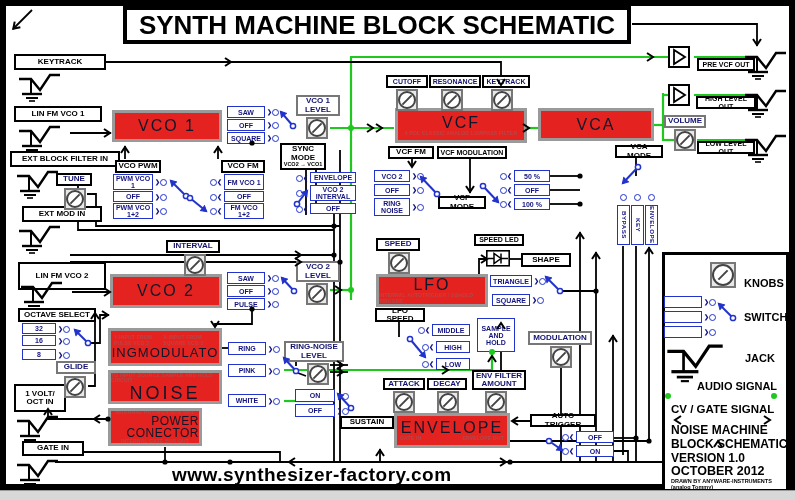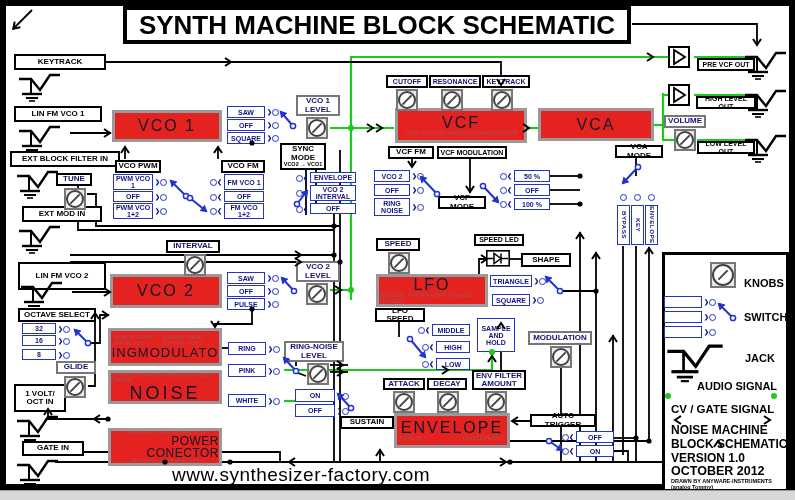--- a/index.html
+++ b/index.html
@@ -32,21 +32,21 @@
   .red .row{display:flex;width:100%;justify-content:space-between;padding:0 3px;box-sizing:border-box;}
   .knob{position:absolute;width:22px;height:22px;border:2px solid #777;background:#e8e8e8;z-index:3;box-sizing:border-box;}
   .knob::before{content:'';position:absolute;inset:0px;border:2px solid #444;border-radius:50%;background:#fff;}
   .knob::after{content:'';position:absolute;left:50%;top:50%;width:2px;height:13px;background:#444;
                transform:translate(-50%,-50%) rotate(45deg);}
   .big{width:26px;height:26px;}
   .glyph{position:absolute;z-index:2;}
   #title{position:absolute;left:123px;top:6px;width:508px;height:38px;border:4px solid #000;background:#fff;
          display:flex;align-items:center;justify-content:center;font-weight:bold;font-size:26px;letter-spacing:0px;
          z-index:3;box-sizing:border-box;transform-origin:left top;}
-  #website{position:absolute;left:172px;top:464px;width:300px;font-weight:normal;font-size:19px;letter-spacing:0.5px;z-index:3;}
+  #website{position:absolute;left:172px;top:464px;width:300px;font-weight:bold;font-size:19px;letter-spacing:0.5px;z-index:3;}
   #legend{position:absolute;left:662px;top:252px;width:127px;height:240px;border:3px solid #000;background:#fff;
           z-index:2;box-sizing:border-box;}
   .ltext{position:absolute;font-weight:bold;color:#000;z-index:3;}
   .tiny{font-size:5.5px;font-weight:bold;line-height:1.1;z-index:3;position:absolute;}
 </style>
 </head>
 <body>
 
 <div id="stage">
   <div id="frame"></div>
@@ -229,21 +229,21 @@
     <span class="row">
         <span class="s">Y-INPUT FROM PULSE VCO 2</span>
     <span class="s">X-INPUT FROM SQUARE VCO 1</span>
       </span>
     <span class="t" style="font-size:13px;letter-spacing:1px">RINGMODULATOR</span>
     </div>
   <div class="red" style="left:108px;top:370px;width:114px;height:34px">
     <span class="s">TO INPUT SOURCE SAMPLE AND HOLD CIRCUIT</span>
     <span class="t" style="font-size:18px;letter-spacing:3px">NOISE</span>
     </div>
-  <div class="red" style="left:108px;top:428px;width:114px;height:38px">
+  <div class="red" style="left:108px;top:408px;width:94px;height:38px">
     <span class="s">INTERNAL PITCH CV BUS OUT</span>
     <span class="t" style="font-size:12px;letter-spacing:0.5px">POWER CONECTOR</span>
     <span class="s">INTERNAL GATE BUS OUT</span>
     </div>
   <div class="red" style="left:395px;top:108px;width:132px;height:35px">
     <span class="t">VCF</span>
     <span class="s">4 POL CLASSIC ANALOG LOWPASS FILTER</span>
     </div>
   <div class="red" style="left:538px;top:108px;width:116px;height:33px">
     <span class="t">VCA</span>

